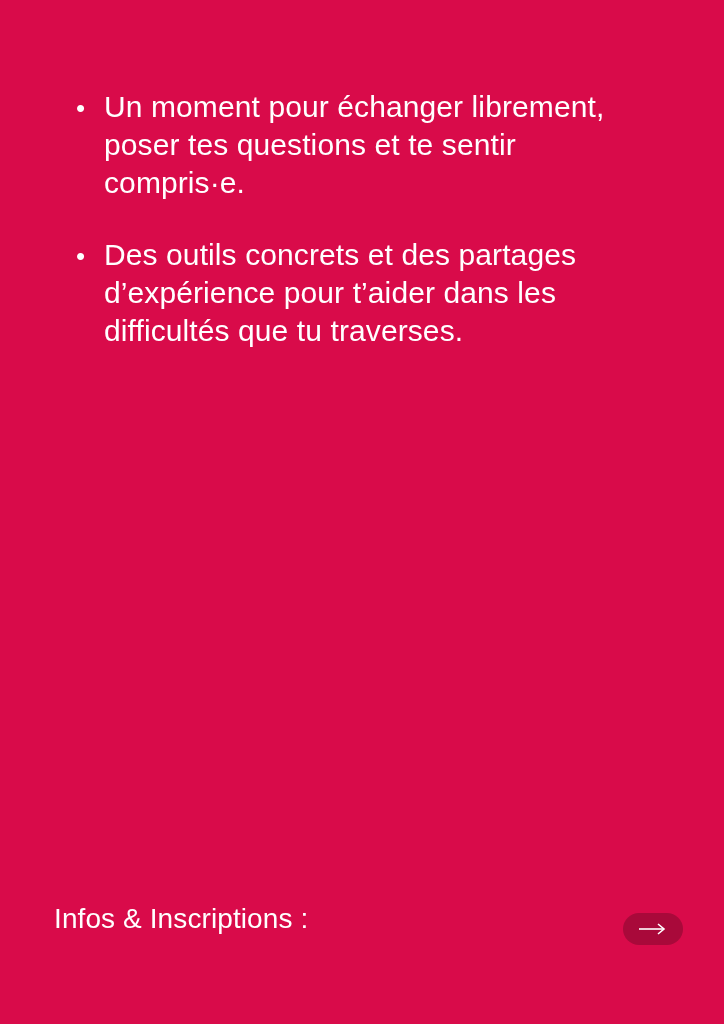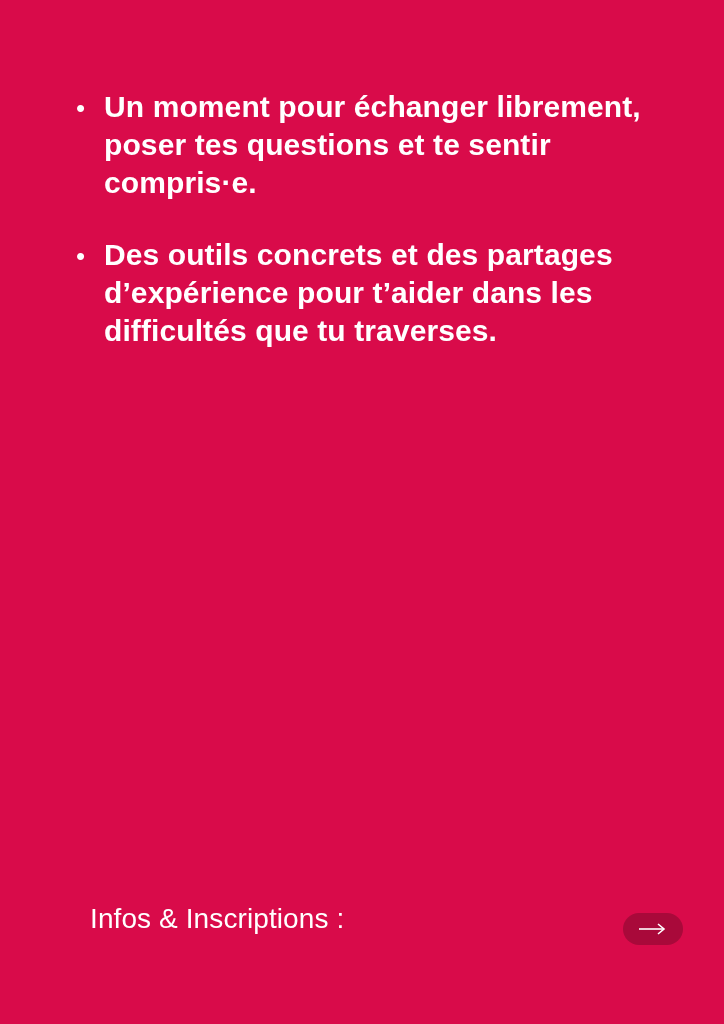--- a/index.html
+++ b/index.html
@@ -40,38 +40,37 @@
     font-size: 26px;
     line-height: 38px;
     text-align: left;
     padding-top: 1px;
   }
   .bullet-text {
     flex: 1 1 auto;
     color: #ffffff;
     font-size: 30px;
     line-height: 38px;
-    font-weight: 700;
+    font-weight: 400;
     letter-spacing: 0.1px;
   }
 
   
   .contact {
     position: absolute;
     left: 54px;
     bottom: 86px;
     color: #ffffff;
     font-size: 28px;
     line-height: 38px;
     font-weight: 300;
     letter-spacing: 0.1px;
   }
   .contact div {
     white-space: pre;
-    margin-left: 36px;
   }
 
   
   .next-button {
     position: absolute;
     right: 41px;
     bottom: 79px;
     width: 60px;
     height: 32px;
     border-radius: 16px;

